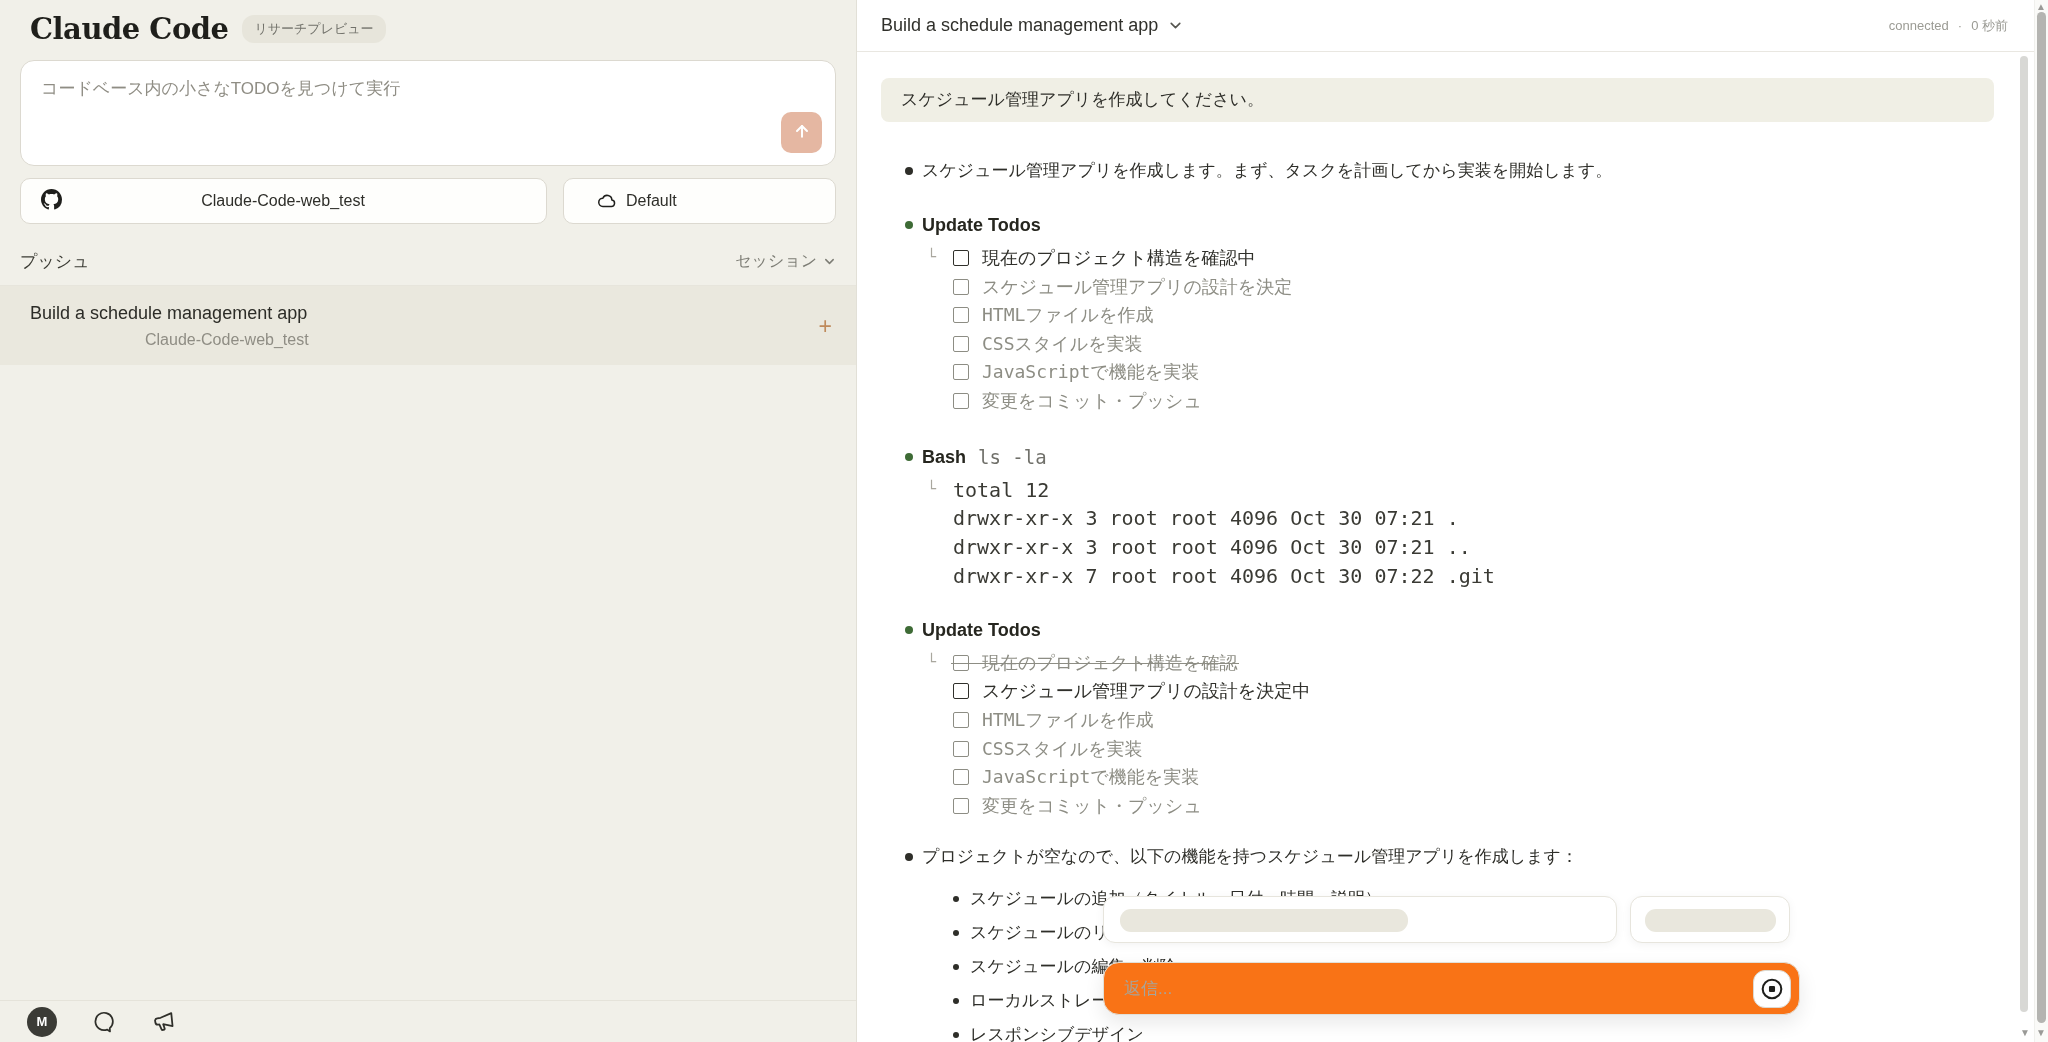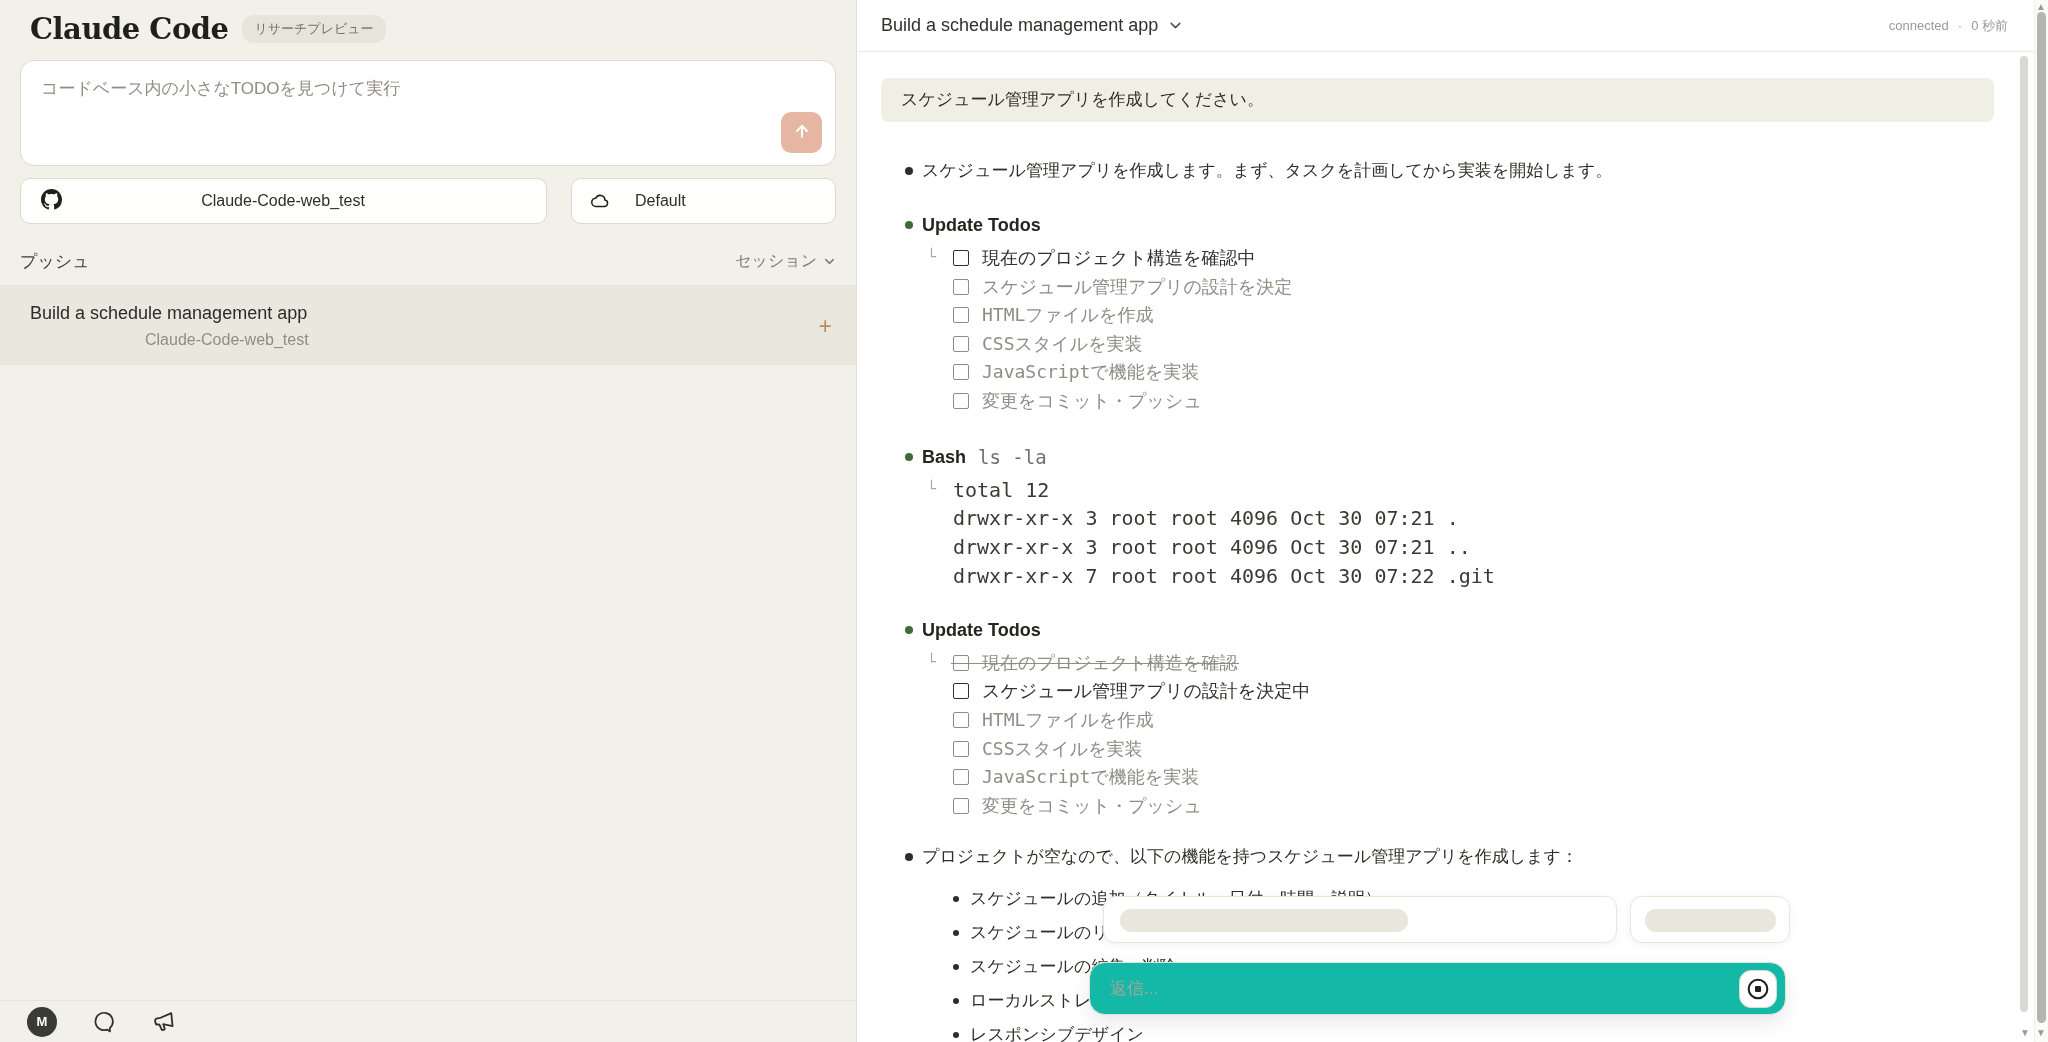--- a/index.html
+++ b/index.html
@@ -15,21 +15,21 @@
   .composer { position:relative; margin:14px 20px 0 20px; height:106px; background:#FFFFFF; border:1px solid #DCD9D0; border-radius:14px; }
   .composer textarea { position:absolute; inset:0; padding:16px 60px 12px 20px; border:0; background:transparent; resize:none; outline:none; font-family:"Liberation Sans",sans-serif; font-size:17px; color:#2E2E29; }
   .composer textarea::placeholder { color:#8F8D84; }
   .send-btn { position:absolute; right:13px; bottom:12px; width:41px; height:41px; border-radius:10px; background:#E5B7A2; border:0; display:flex; align-items:center; justify-content:center; cursor:pointer; }
 
   .btn-row { display:flex; gap:16px; margin:12px 20px 0 20px; }
   .pill-btn { height:46px; background:#FEFEFC; border:1px solid #DCD9D0; border-radius:10px; display:flex; align-items:center; font-size:16px; color:#2E2E29; cursor:pointer; }
   .repo-btn { width:527px; }
   .repo-btn .gh { margin-left:20px; }
   .repo-btn .lbl { flex:1; text-align:center; margin-right:42px; }
-  .env-btn { flex:1; padding-left:18px; gap:25px;margin-left:8px; }
+  .env-btn { flex:1; padding-left:33px; gap:9px; }
 
   .sessions-head { display:flex; align-items:center; justify-content:space-between; margin:26px 20px 12px 20px; }
   .sessions-title { font-size:17px; color:#3A3A33; }
   .filter { display:flex; align-items:center; gap:6px; font-size:16px; color:#7D7D75; cursor:pointer; }
   .sidebar-divider { border-top:1px solid #E7E5DC; }
 
   .session-card { position:relative; background:#EAE8DE; padding:17px 30px 16px 30px; cursor:pointer; }
   .session-title { font-size:18px; color:#2C2C27; }
   .session-repo { font-size:16px; color:#8F8D84; margin:7px 0 0 115px; }
   .session-plus { position:absolute; right:24px; top:50%; transform:translateY(-50%); color:#BF8A5B; font-size:23px; font-weight:400; cursor:pointer; }
@@ -71,21 +71,21 @@
   .feat-row .dot { width:6px; height:6px; margin:14px 11px 0 0; }
 
   
   .skel-card { position:absolute; top:896px; height:47px; background:#FFFFFF; border:1px solid #E7E5DD; border-radius:12px; box-shadow:0 2px 10px rgba(0,0,0,0.05); }
   .skel-1 { left:246px; width:514px; }
   .skel-2 { left:773px; width:160px; }
   .skel-pill { position:absolute; top:12px; height:23px; border-radius:11px; background:#E9E7DD; }
   .skel-1 .skel-pill { left:16px; width:288px; }
   .skel-2 .skel-pill { left:14px; width:131px; }
 
-  .reply-box { position:absolute; left:232px; top:962px; width:697px; height:53px; background:#14b8a6; border:1px solid #E2E0D8; border-radius:16px; box-shadow:0 8px 20px rgba(0,0,0,0.09); display:flex; align-items:center; }
+  .reply-box { position:absolute; left:246px; top:962px; width:697px; height:53px; background:#f97316; border:1px solid #E2E0D8; border-radius:16px; box-shadow:0 8px 20px rgba(0,0,0,0.09); display:flex; align-items:center; }
   .reply-box input { flex:1; border:0; outline:none; background:transparent; font-family:"Liberation Sans",sans-serif; font-size:17px; color:#2E2E29; padding:0 0 0 20px; }
   .reply-box input::placeholder { color:#A6A49B; }
   .stop-btn { width:38px; height:38px; margin-right:8px; border:1px solid #DCDAD2; border-radius:12px; background:#FFFFFF; display:flex; align-items:center; justify-content:center; cursor:pointer; flex-shrink:0; }
 
   
   .scroll-track { position:absolute; right:0; top:0; bottom:0; width:14px; background:#FAFAF8; border-left:1px solid #F0F0ED; }
   .scroll-thumb { position:absolute; right:2px; top:12px; width:9px; height:1011px; border-radius:5px; background:#B4B4B1; }
   .arrow-glyph { position:absolute; font-size:10px; color:#9A9A97; line-height:10px; }
   .inner-scroll { position:absolute; right:20px; top:56px; width:8px; height:956px; border-radius:4px; background:#D8D8D5; }
 </style>

